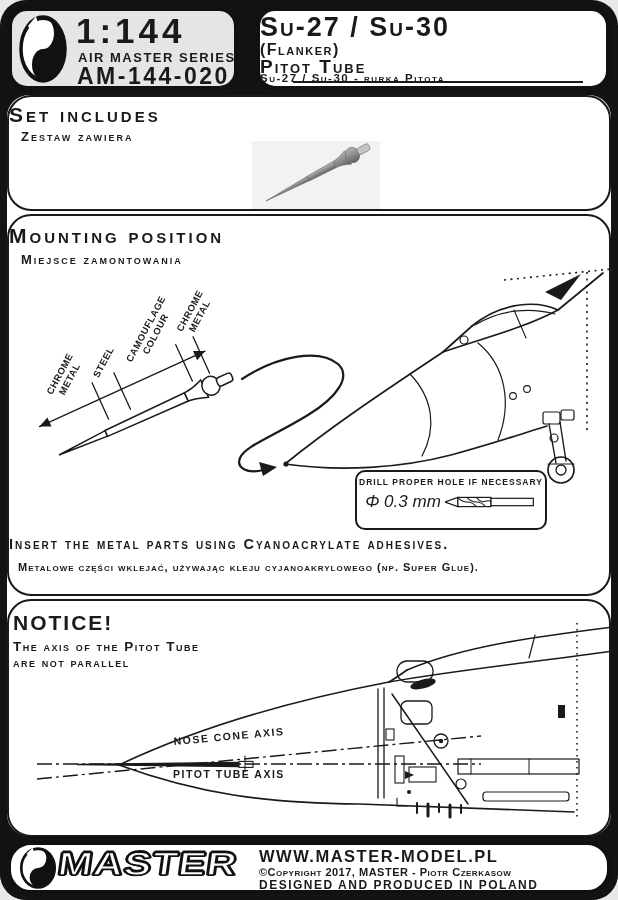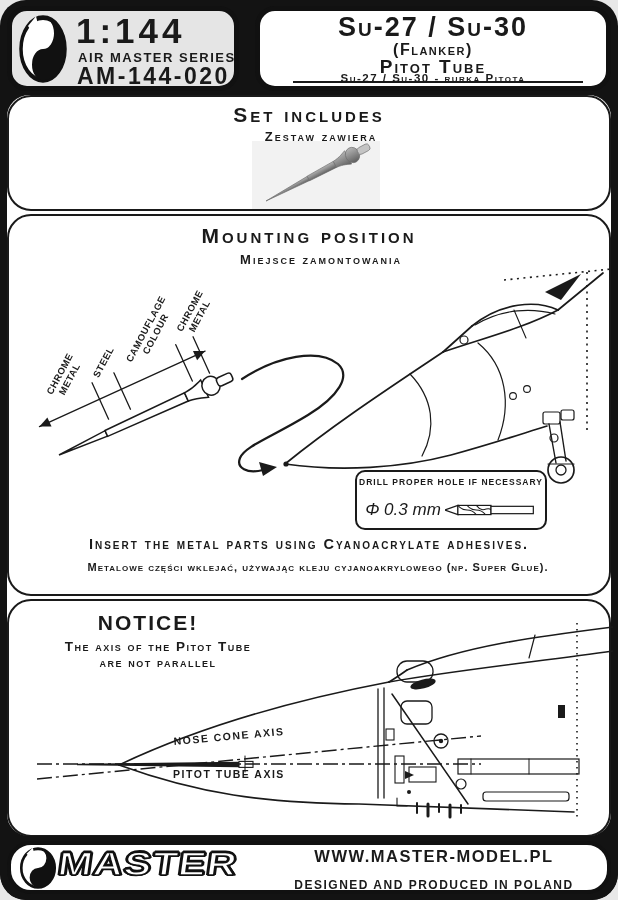--- a/index.html
+++ b/index.html
@@ -1,20 +1,20 @@
 <!DOCTYPE html>
 <html><head>
 <meta charset="utf-8">
 <style>
   html,body{margin:0;padding:0;background:#e8e8e8;}
   #page{position:relative;width:618px;height:900px;background:#131313;border-radius:26px;
         font-family:"Liberation Sans","DejaVu Sans",sans-serif;color:#1a1a1a;overflow:hidden;}
   .abs{position:absolute;}
   .sc{font-variant:small-caps;}
-  .ctr{text-align:center;}
+  .ctr{}
   #content-bg{left:7px;top:95px;width:604px;height:741px;background:#ffffff;border-radius:22px;}
   .outline-panel{border:2.5px solid #1a1a1a;border-radius:24px;background:transparent;box-sizing:border-box;}
   
   #hdr-left{left:7px;top:6px;width:232px;height:85px;background:#e5e5e5;border:5px solid #111;
             border-radius:20px;box-sizing:border-box;}
   #hdr-right{left:255px;top:6px;width:356px;height:85px;background:#fff;border:5px solid #111;
              border-radius:20px;box-sizing:border-box;}
   .scale-txt{left:64px;top:0px;width:160px;font-size:35px;font-weight:bold;letter-spacing:4px;}
   .series-txt{left:66px;top:39px;width:160px;font-size:13px;font-weight:bold;letter-spacing:1.5px;}
   .code-txt{left:65px;top:52px;width:166px;font-size:23px;font-weight:bold;letter-spacing:2.5px;}
@@ -29,21 +29,21 @@
   
   #set-panel{left:7px;top:95px;width:604px;height:116px;}
   #set-photo{left:243px;top:44px;width:128px;height:68px;background:#f2f2f2;}
   
   #mount-panel{left:7px;top:214px;width:604px;height:382px;}
   .dim-label{white-space:pre-line;font-size:9.5px;font-weight:bold;letter-spacing:0.5px;
              line-height:1.12;text-align:center;width:80px;transform:rotate(-62deg);}
   #drill-box{left:346px;top:254px;width:192px;height:60px;border:2.5px solid #1a1a1a;border-radius:10px;
              box-sizing:border-box;}
   .drill-line1{margin-top:5px;text-align:center;font-size:8.5px;font-weight:bold;letter-spacing:1px;}
-  .drill-row{display:flex;align-items:center;justify-content:center;gap:4px;margin-top:13px;}
+  .drill-row{display:flex;align-items:center;justify-content:center;gap:4px;margin-top:5px;}
   .phi-txt{font-style:italic;font-size:17px;font-weight:500;}
   .glue-en{left:0;top:320px;width:100%;font-size:14.5px;font-weight:bold;letter-spacing:2px;}
   .glue-pl{left:0;top:345px;width:100%;font-size:11px;font-weight:bold;letter-spacing:1px;padding-left:9px;}
   
   #notice-panel{left:7px;top:599px;width:604px;height:238px;}
   .notice-title{left:4px;top:10px;width:270px;font-size:21px;font-weight:bold;letter-spacing:2px;}
   .notice-lines{left:4px;top:38px;width:290px;font-size:13.5px;font-weight:bold;letter-spacing:1.5px;line-height:1.2;}
   .axis-label{width:150px;text-align:center;font-size:10.5px;font-weight:bold;letter-spacing:1.5px;}
   
   #footer-strip{left:0;top:836px;width:618px;height:64px;background:#131313;border-radius:0 0 26px 26px;}
@@ -258,16 +258,17 @@
 
   <div id="footer-strip" class="abs"></div>
   <div id="footer-pill" class="abs">
     <svg class="abs" style="left:8px;top:2px;" width="38" height="42" viewBox="0 0 100 100" preserveAspectRatio="none">
       <ellipse cx="50" cy="50" rx="44" ry="46" fill="#fff" stroke="#111" stroke-width="7"></ellipse>
       <path d="M50,4 A44,46 0 0 1 50,96 A22,23 0 0 1 50,50 A22,23 0 0 0 50,4 Z" fill="#111"></path>
       <path d="M52,50 L20,16 L36,2 Z" fill="#fff"></path>
     </svg>
     <div class="abs brand-txt">MASTER</div>
     <div class="abs web-txt ctr">WWW.MASTER-MODEL.PL</div>
+    <div class="abs copy-txt ctr sc">©Copyright 2017, MASTER - Piotr Czerkasow</div>
     <div class="abs origin-txt ctr">DESIGNED AND PRODUCED IN POLAND</div>
   </div>
 
 </div>
 
 </body></html>

